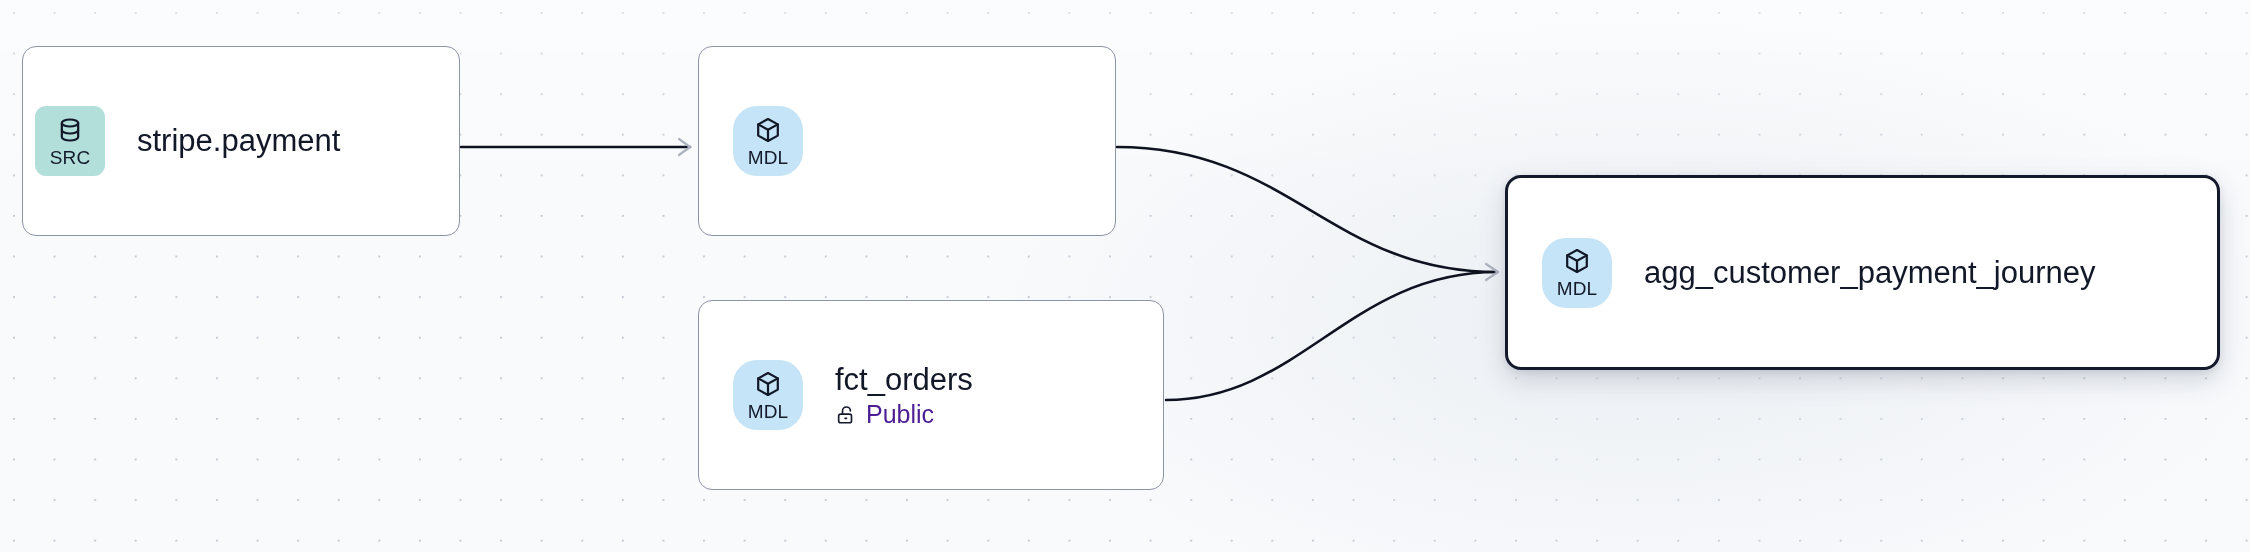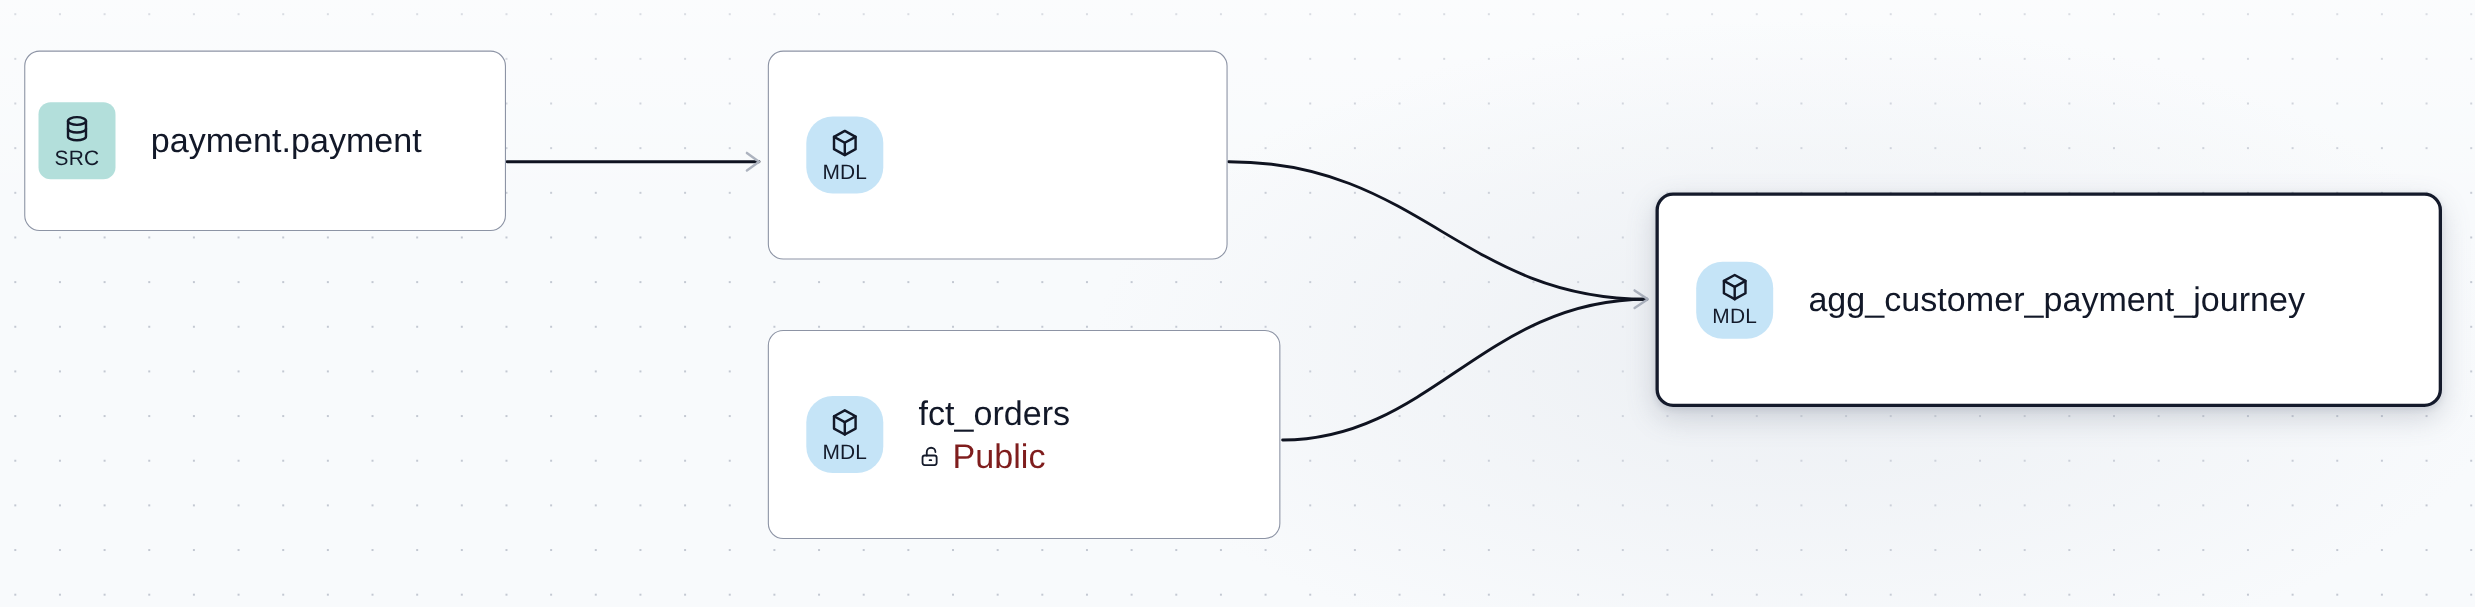--- a/index.html
+++ b/index.html
@@ -121,31 +121,31 @@
     font-weight: 400;
     color: #121828;
     line-height: 1.14;
     white-space: nowrap;
   }
   .node-meta {
     display: flex;
     align-items: center;
     gap: 9px;
     font-family: "Liberation Sans", sans-serif;
-    font-size: 31px;
+    font-size: 25px;
     font-weight: 400;
-    color: #7f1d1d;
+    color: #4c1d95;
     line-height: 1.1;
     white-space: nowrap;
   }
   .meta-icon { display: block; line-height: 0; }
   .meta-icon svg { display: block; }
 
   
-  #node-stripe-payment            { left: 22px;   top: 46px;  width: 438px; height: 164px; padding-left: 12px; }
+  #node-stripe-payment            { left: 22px;   top: 46px;  width: 438px; height: 190px; padding-left: 12px; }
   #node-stg-payments              { left: 698px;  top: 46px;  width: 418px; height: 190px; }
   #node-fct-orders                { left: 698px;  top: 300px; width: 466px; height: 190px; }
   #node-agg-customer-payment      { left: 1505px; top: 175px; width: 715px; height: 195px; }
 </style>
 </head>
 <body>
 
 <div id="lineage-canvas">
 
   <div id="canvas-wash"></div>
@@ -167,21 +167,21 @@
       <span class="badge-glyph">
         <svg width="28" height="28" viewBox="0 0 24 24" fill="none" stroke="#121828" stroke-width="1.9" stroke-linecap="round" stroke-linejoin="round">
           <ellipse cx="12" cy="6" rx="7" ry="3"></ellipse>
           <path d="M5 6v12c0 1.66 3.13 3 7 3s7-1.34 7-3V6"></path>
           <path d="M5 12c0 1.66 3.13 3 7 3s7-1.34 7-3"></path>
         </svg>
       </span>
       <span class="badge-text">SRC</span>
     </div>
     <div class="node-body">
-      <div class="node-title">payment.payment</div>
+      <div class="node-title">stripe.payment</div>
     </div>
   </div>
 
   <div class="node" id="node-stg-payments">
     <div class="node-badge mdl">
       <span class="badge-glyph">
         <svg width="28" height="28" viewBox="0 0 24 24" fill="none" stroke="#121828" stroke-width="1.9" stroke-linecap="round" stroke-linejoin="round">
           <path d="M12 2.6 20.4 7.2v9.6L12 21.4 3.6 16.8V7.2Z"></path>
           <path d="M3.6 7.2 12 11.8l8.4-4.6"></path>
           <path d="M12 11.8v9.6"></path>

